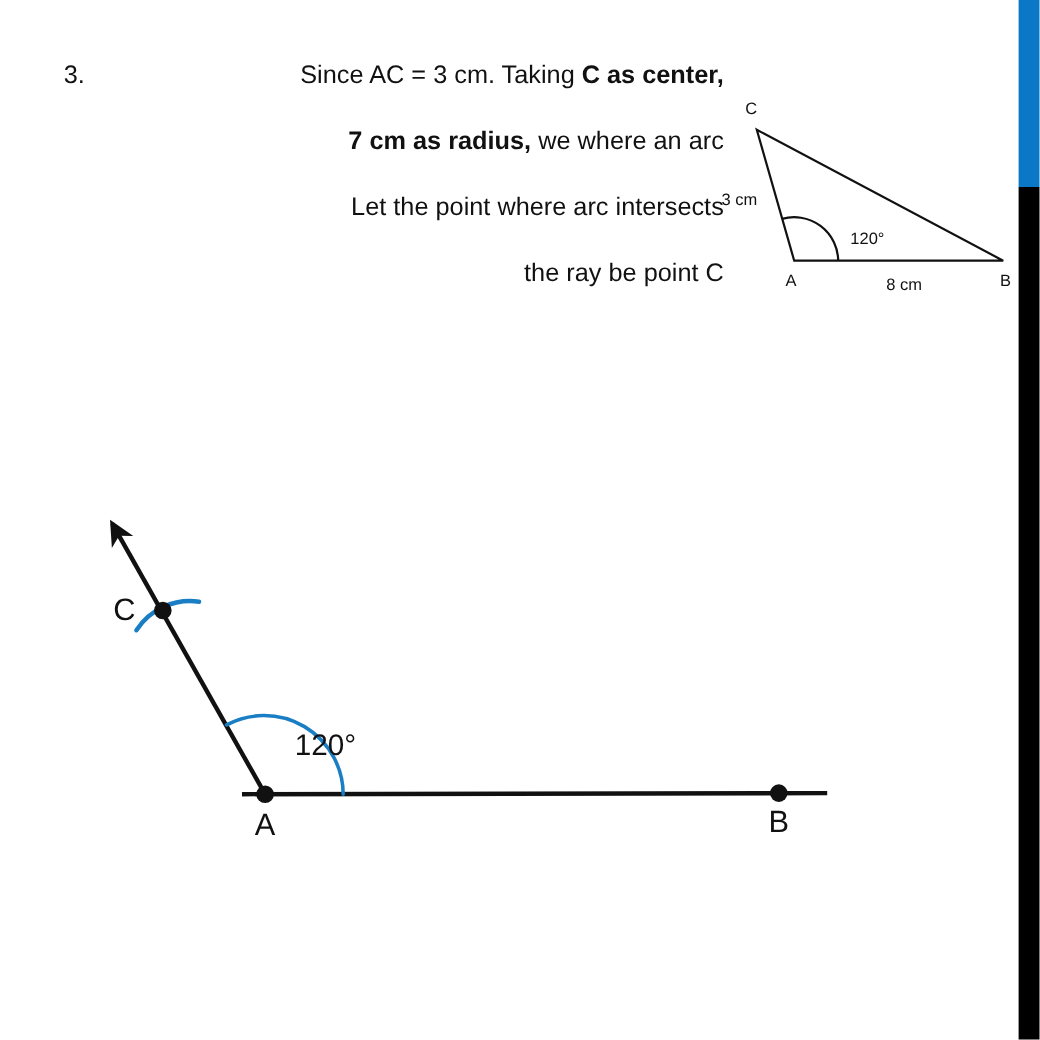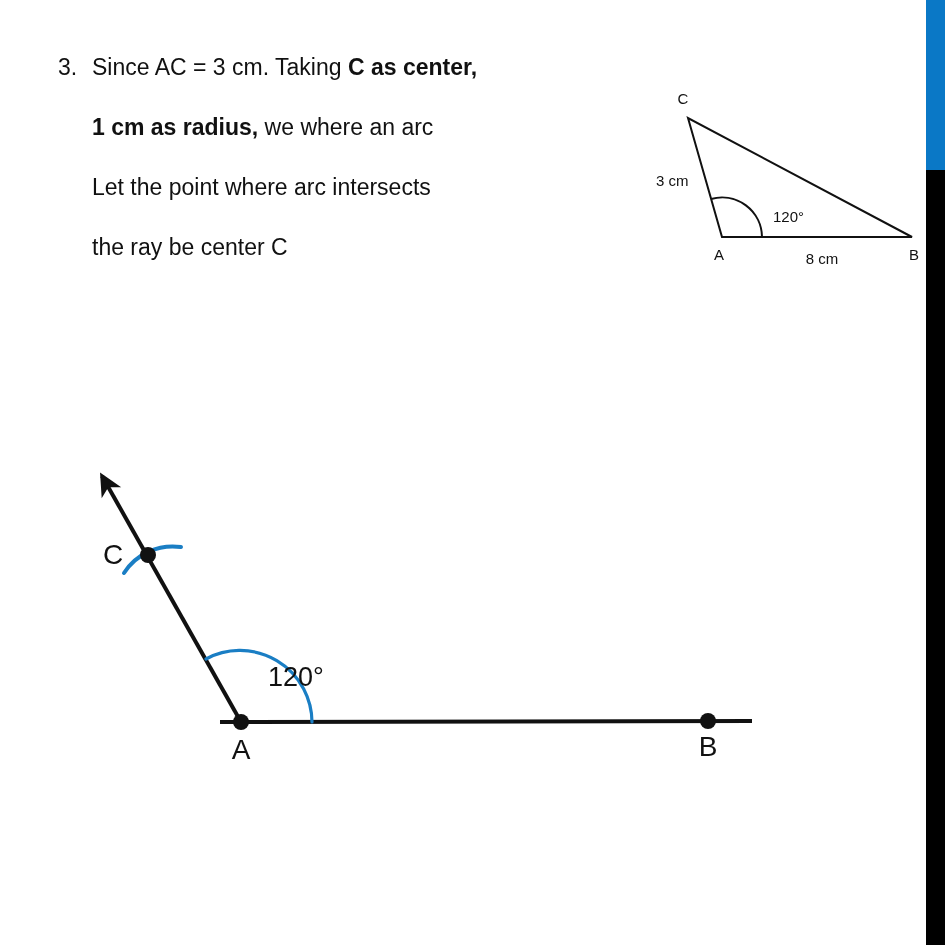--- a/index.html
+++ b/index.html
@@ -72,20 +72,21 @@
   }
   .step-lines {
     flex: 1 1 auto;
   }
   .step-line {
     font-size: 23px;
     color: #111111;
     line-height: 30px;
     margin-bottom: 30px;
     white-space: nowrap;
+    text-align: right;
   }
   .step-line:last-child { margin-bottom: 0; }
   .b { font-weight: bold; }
   
   .fig-small {
     position: absolute;
     left: 640px;
     top: 80px;
     width: 300px;
     height: 200px;
@@ -110,23 +111,23 @@
 
   <div class="edge-bar-blue"></div>
   <div class="edge-bar-black"></div>
 
 
   <div class="step-block">
     <div class="step-row">
       <div class="step-num">3.</div>
       <div class="step-lines">
         <div class="step-line"><span>Since AC = 3 cm. Taking </span><span class="b">C as center,</span></div>
-        <div class="step-line"><span class="b">1 cm as radius,</span><span> we where an arc</span></div>
+        <div class="step-line"><span class="b">7 cm as radius,</span><span> we where an arc</span></div>
         <div class="step-line">Let the point where arc intersects</div>
-        <div class="step-line">the ray be center C</div>
+        <div class="step-line">the ray be point C</div>
       </div>
     </div>
   </div>
 
   <div class="fig-small">
     <svg width="300" height="200" viewBox="0 0 300 200">
 
       <polygon points="48,38 82,157 272,157" fill="none" stroke="#111111" stroke-width="2"></polygon>
 
       <path d="M 71,119 A 40 40 0 0 1 122,157" fill="none" stroke="#111111" stroke-width="2"></path>

